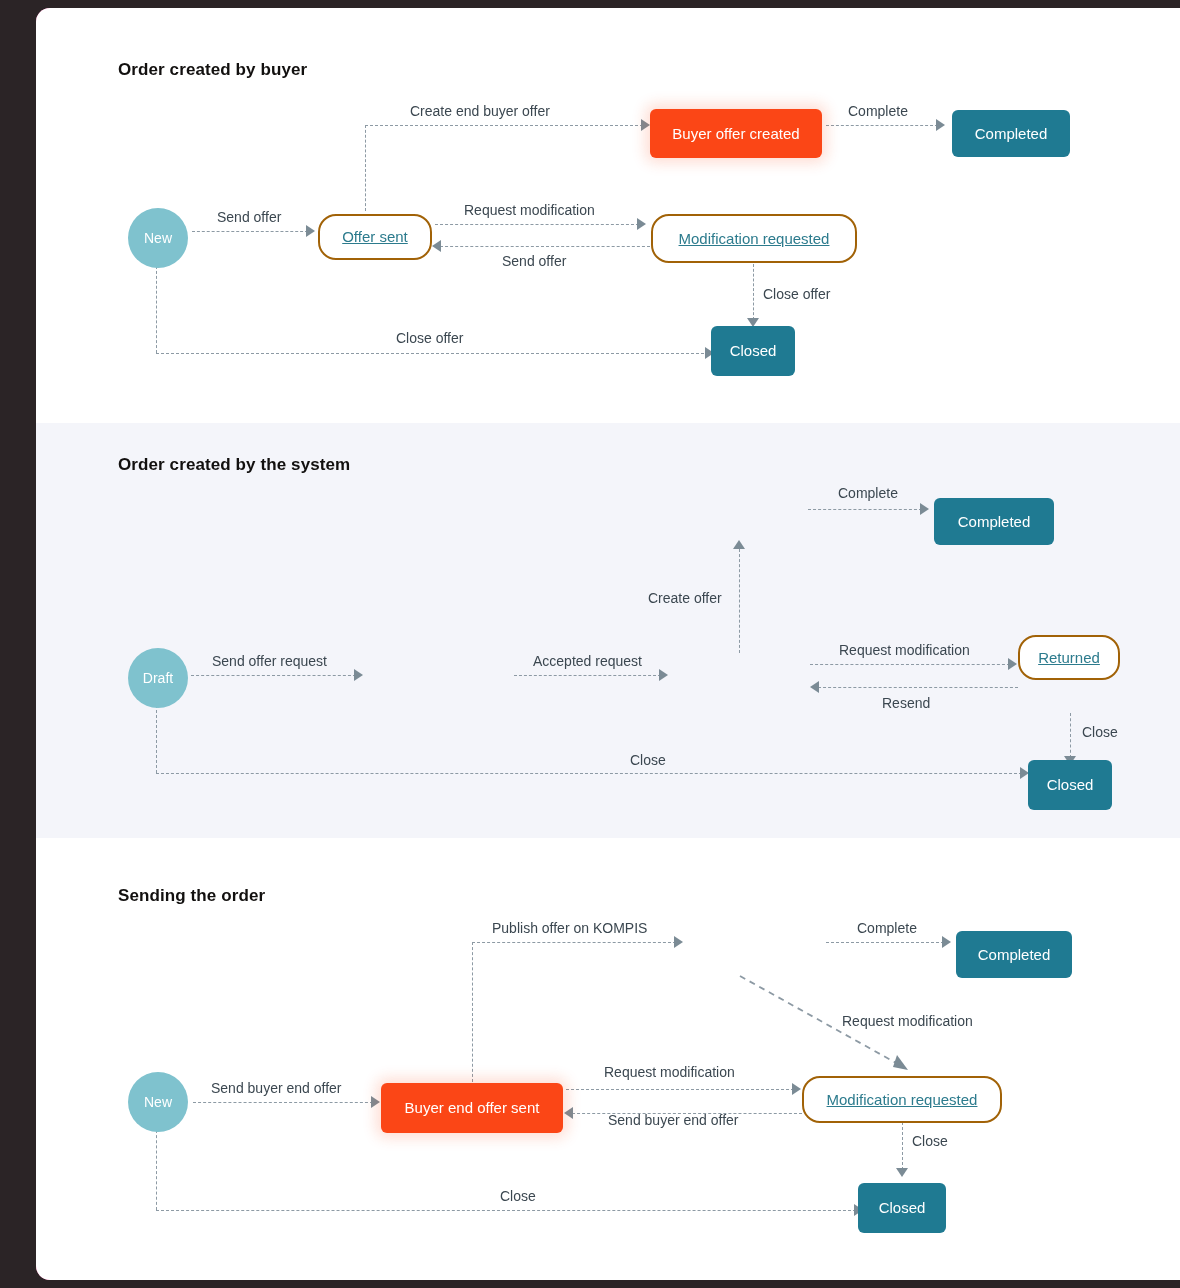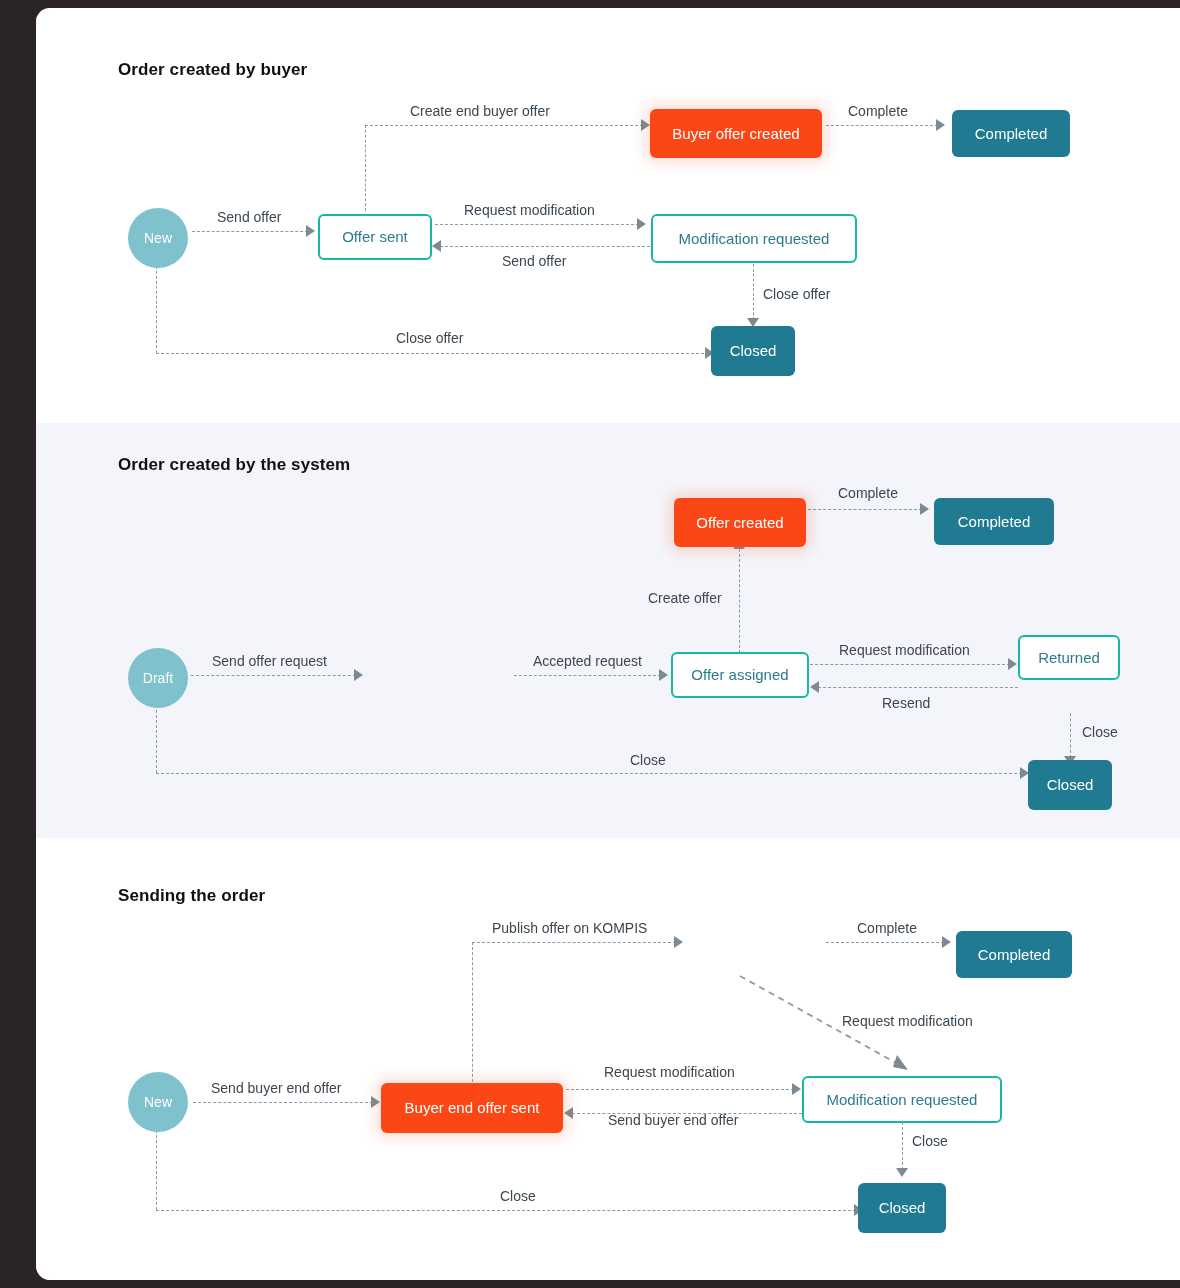--- a/index.html
+++ b/index.html
@@ -25,21 +25,21 @@
   
   .node{
     position:absolute;box-sizing:border-box;display:flex;
     align-items:center;justify-content:center;text-align:right;
     font-size:15px;line-height:1.15;white-space:nowrap;
   }
   .node.circle{
     border-radius:50%;background:#7fc2ce;color:#ffffff;font-size:14px;
   }
   .node.outline{
-    background:#ffffff;border:2px solid #14b8a6;border-radius:6px;color:#2c7b8d;
+    background:#ffffff;border:2px solid #a16207;border-radius:18px;color:#2c7b8d;text-decoration:underline;
   }
   .node.solid{
     background:#1f7a92;color:#ffffff;border-radius:6px;
   }
   .node.orange{
     background:#fb4616;color:#ffffff;border-radius:6px;
     box-shadow:0 0 14px 5px rgba(251,70,22,.18);
   }
 
   
@@ -135,22 +135,20 @@
     <div class="v-line" style="left:1034px;top:290px;height:45px;"></div>
     <div class="arrow down" style="left:1028px;top:333px;"></div>
     <div class="elabel" style="left:1046px;top:301px;">Close</div>
 
     <div class="v-line" style="left:120px;top:282px;height:68px;"></div>
     <div class="h-line" style="left:120px;top:350px;width:866px;"></div>
     <div class="arrow right" style="left:984px;top:344px;"></div>
     <div class="elabel" style="left:594px;top:329px;">Close</div>
 
     <div class="node circle" style="left:92px;top:225px;width:60px;height:60px;">Draft</div>
-    <div class="node outline" style="left:635px;top:229px;width:138px;height:46px;">Offer assigned</div>
-    <div class="node orange" style="left:638px;top:75px;width:132px;height:49px;">Offer created</div>
     <div class="node solid" style="left:898px;top:75px;width:120px;height:47px;">Completed</div>
     <div class="node outline" style="left:982px;top:212px;width:102px;height:45px;">Returned</div>
     <div class="node solid" style="left:992px;top:337px;width:84px;height:50px;">Closed</div>
   </div>
 
   <div class="band" id="band3">
 
     <div class="sec-title" style="left:82px;top:48px;">Sending the order</div>
 
     <div class="v-line" style="left:436px;top:104px;height:140px;"></div>

